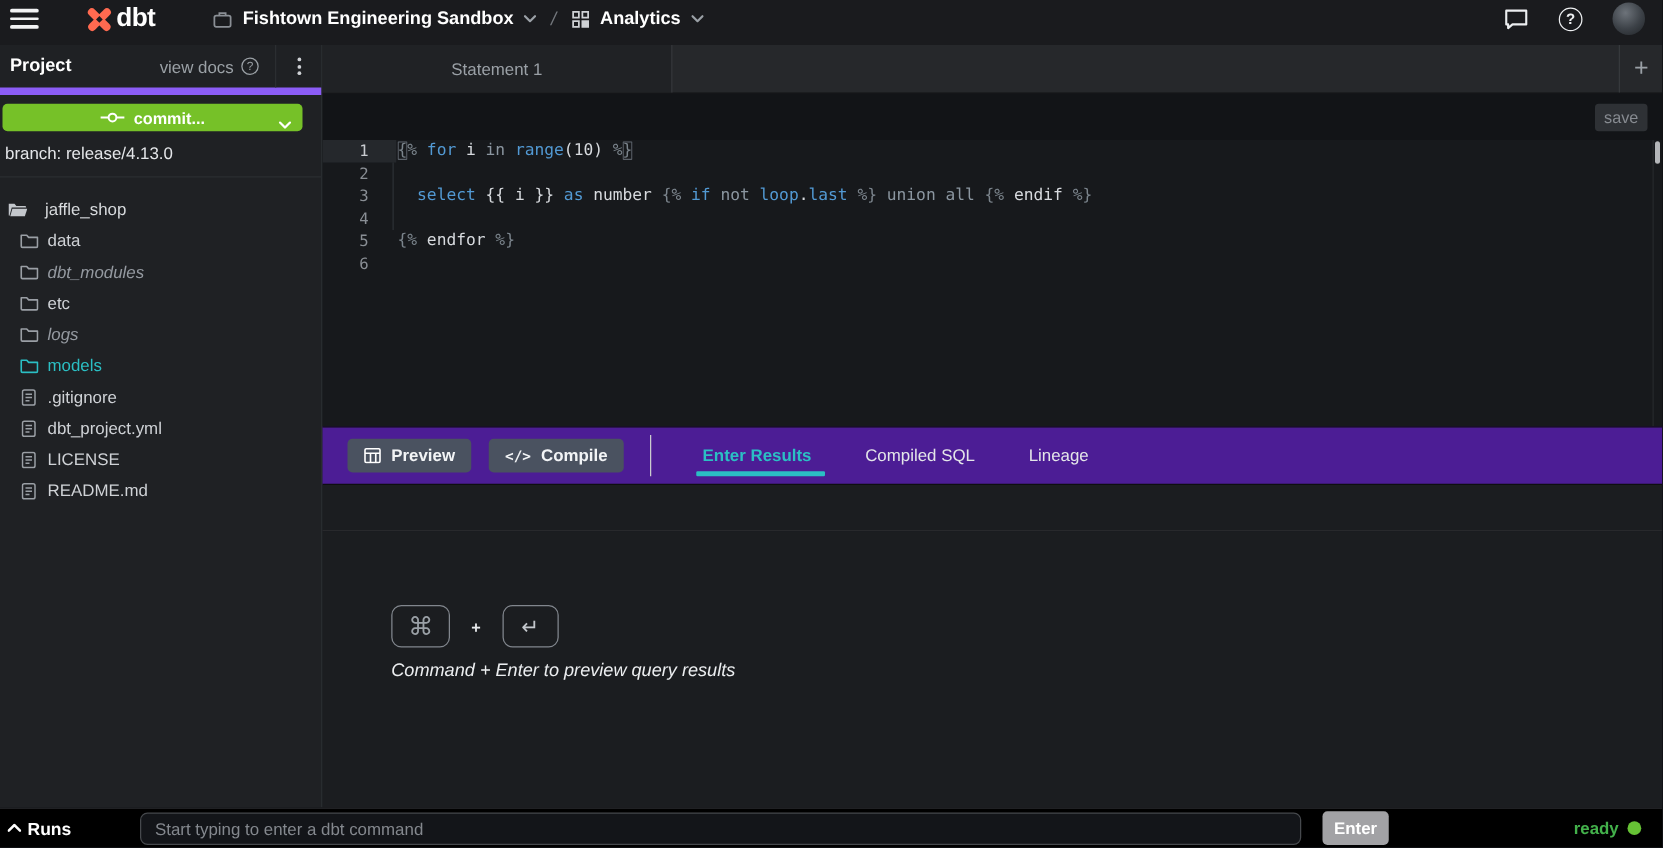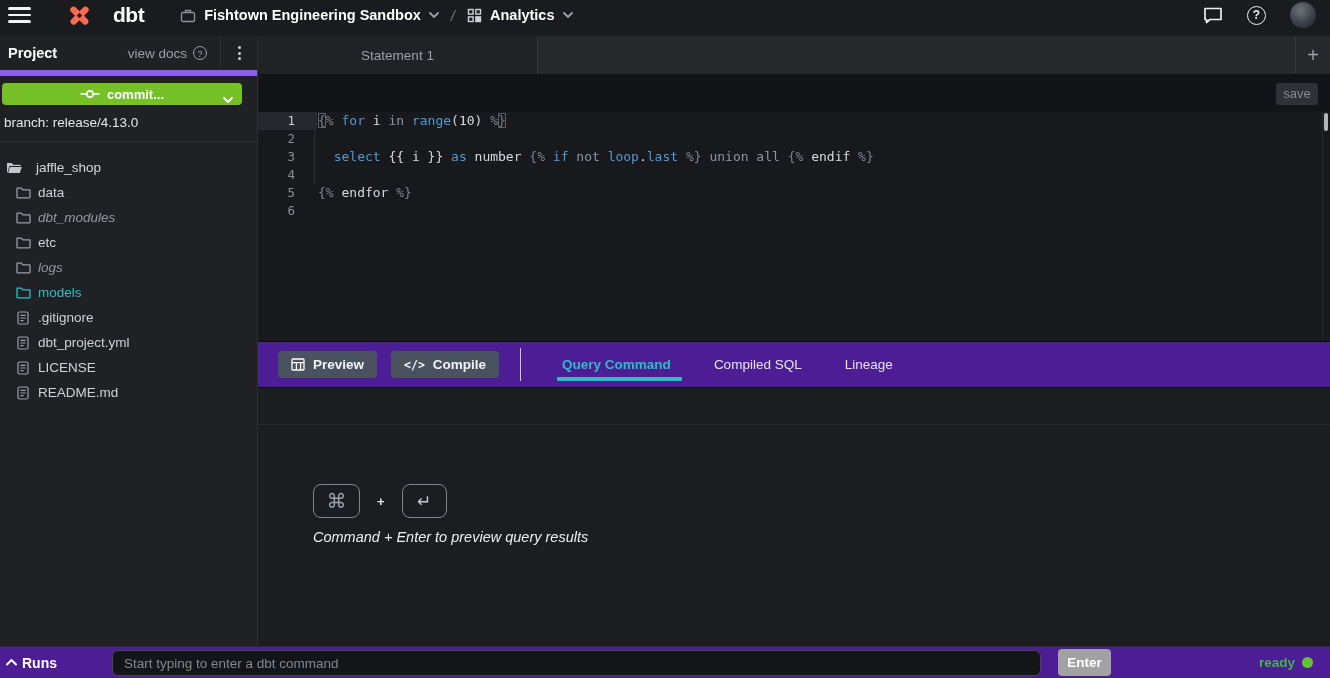--- a/index.html
+++ b/index.html
@@ -7,21 +7,21 @@
   .app { position:relative; width:1330px; height:678px; overflow:hidden;
          font-family:"Liberation Sans",sans-serif; display:flex; flex-direction:column;
          background:#17191c; color:#e6e8ea; }
 
   
   .topbar { height:36px; flex:none; background:#1a1b1e; display:flex; align-items:center;
             padding:0 14px 6px 8px; }
   .hamburger { width:32px; height:24px; display:flex; flex-direction:column; justify-content:center;
                gap:4px; cursor:pointer; margin-right:26px; }
   .hamburger i { display:block; width:23px; height:2.6px; background:#f2f3f4; border-radius:2px; }
-  .logo { display:flex; align-items:center; gap:20px; margin-right:36px; cursor:pointer; }
+  .logo { display:flex; align-items:center; gap:0; margin-right:46px; cursor:pointer; }
   .logo-text { font-size:21px; font-weight:bold; color:#fff; letter-spacing:-.5px; }
   .switcher { display:flex; align-items:center; gap:8px; color:#fff; font-size:14.5px;
               font-weight:bold; cursor:pointer; }
   .slash { color:#73777c; font-size:15px; font-style:italic; margin:0 12px; }
   .tb-right { margin-left:auto; display:flex; align-items:center; gap:24px; }
   .icon-btn { display:flex; align-items:center; justify-content:center; cursor:pointer; }
   .help-circle { width:19px; height:19px; border:1.7px solid #eceef0; border-radius:50%;
                  display:flex; align-items:center; justify-content:center;
                  color:#eceef0; font-size:12px; font-weight:bold; }
   .avatar { width:26px; height:26px; border-radius:50%; cursor:pointer;
@@ -112,21 +112,21 @@
   .keys { position:absolute; left:55px; top:59px; display:flex; align-items:center; gap:17px; }
   .key { height:34px; border:1.5px solid #81868d; border-radius:8px; display:flex;
          align-items:center; justify-content:center; color:#9aa0a6; }
   .key-cmd { width:47px; font-size:20px; }
   .key-enter { width:45px; font-size:17px; color:#c3c7cc; }
   .plus-between { color:#e8eaec; font-size:13px; font-weight:bold; }
   .hint { position:absolute; left:55px; top:104px; font-style:italic; font-size:14.5px;
           color:#eceef0; }
 
   
-  .bottombar { height:32px; flex:none; background:#4c1d95; border-top:1px solid #2b2d30;
+  .bottombar { height:32px; flex:none; background:#000000; border-top:1px solid #2b2d30;
                position:relative; display:flex; align-items:center; }
   .runs { display:flex; align-items:center; gap:5px; margin-left:6px; color:#fff;
           font-weight:bold; font-size:14px; cursor:pointer; }
   .cmd-input { position:absolute; left:112px; top:3px; width:929px; height:26px;
                background:#131519; border:1px solid #46494d; border-radius:6px;
                color:#d6d9dc; font-size:13.5px; padding:0 11px; font-family:inherit; }
   .cmd-input::placeholder { color:#84888e; }
   .enter-btn { position:absolute; left:1058px; top:2px; width:53px; height:27px;
                background:#a2a2a5; border:none; border-radius:4px; color:#fff;
                font-weight:bold; font-size:13.5px; cursor:pointer; font-family:inherit; }
@@ -374,21 +374,21 @@
             </svg>
           </span>
           <span>Preview</span>
         </button>
         <button class="action-btn">
           <span class="compile-glyph">&lt;/&gt;</span>
           <span>Compile</span>
         </button>
         <span class="hdr-vsep"></span>
         <div class="res-tabs" id="res-tabs">
-            <span class="rtab active">Query Command</span>
+            <span class="rtab active">Enter Results</span>
             <span class="rtab">Compiled SQL</span>
             <span class="rtab">Lineage</span>
           </div>
       </div>
 
       <div class="subrow"></div>
 
       <div class="res-content">
         <div class="keys">
           <span class="key key-cmd">⌘</span>

